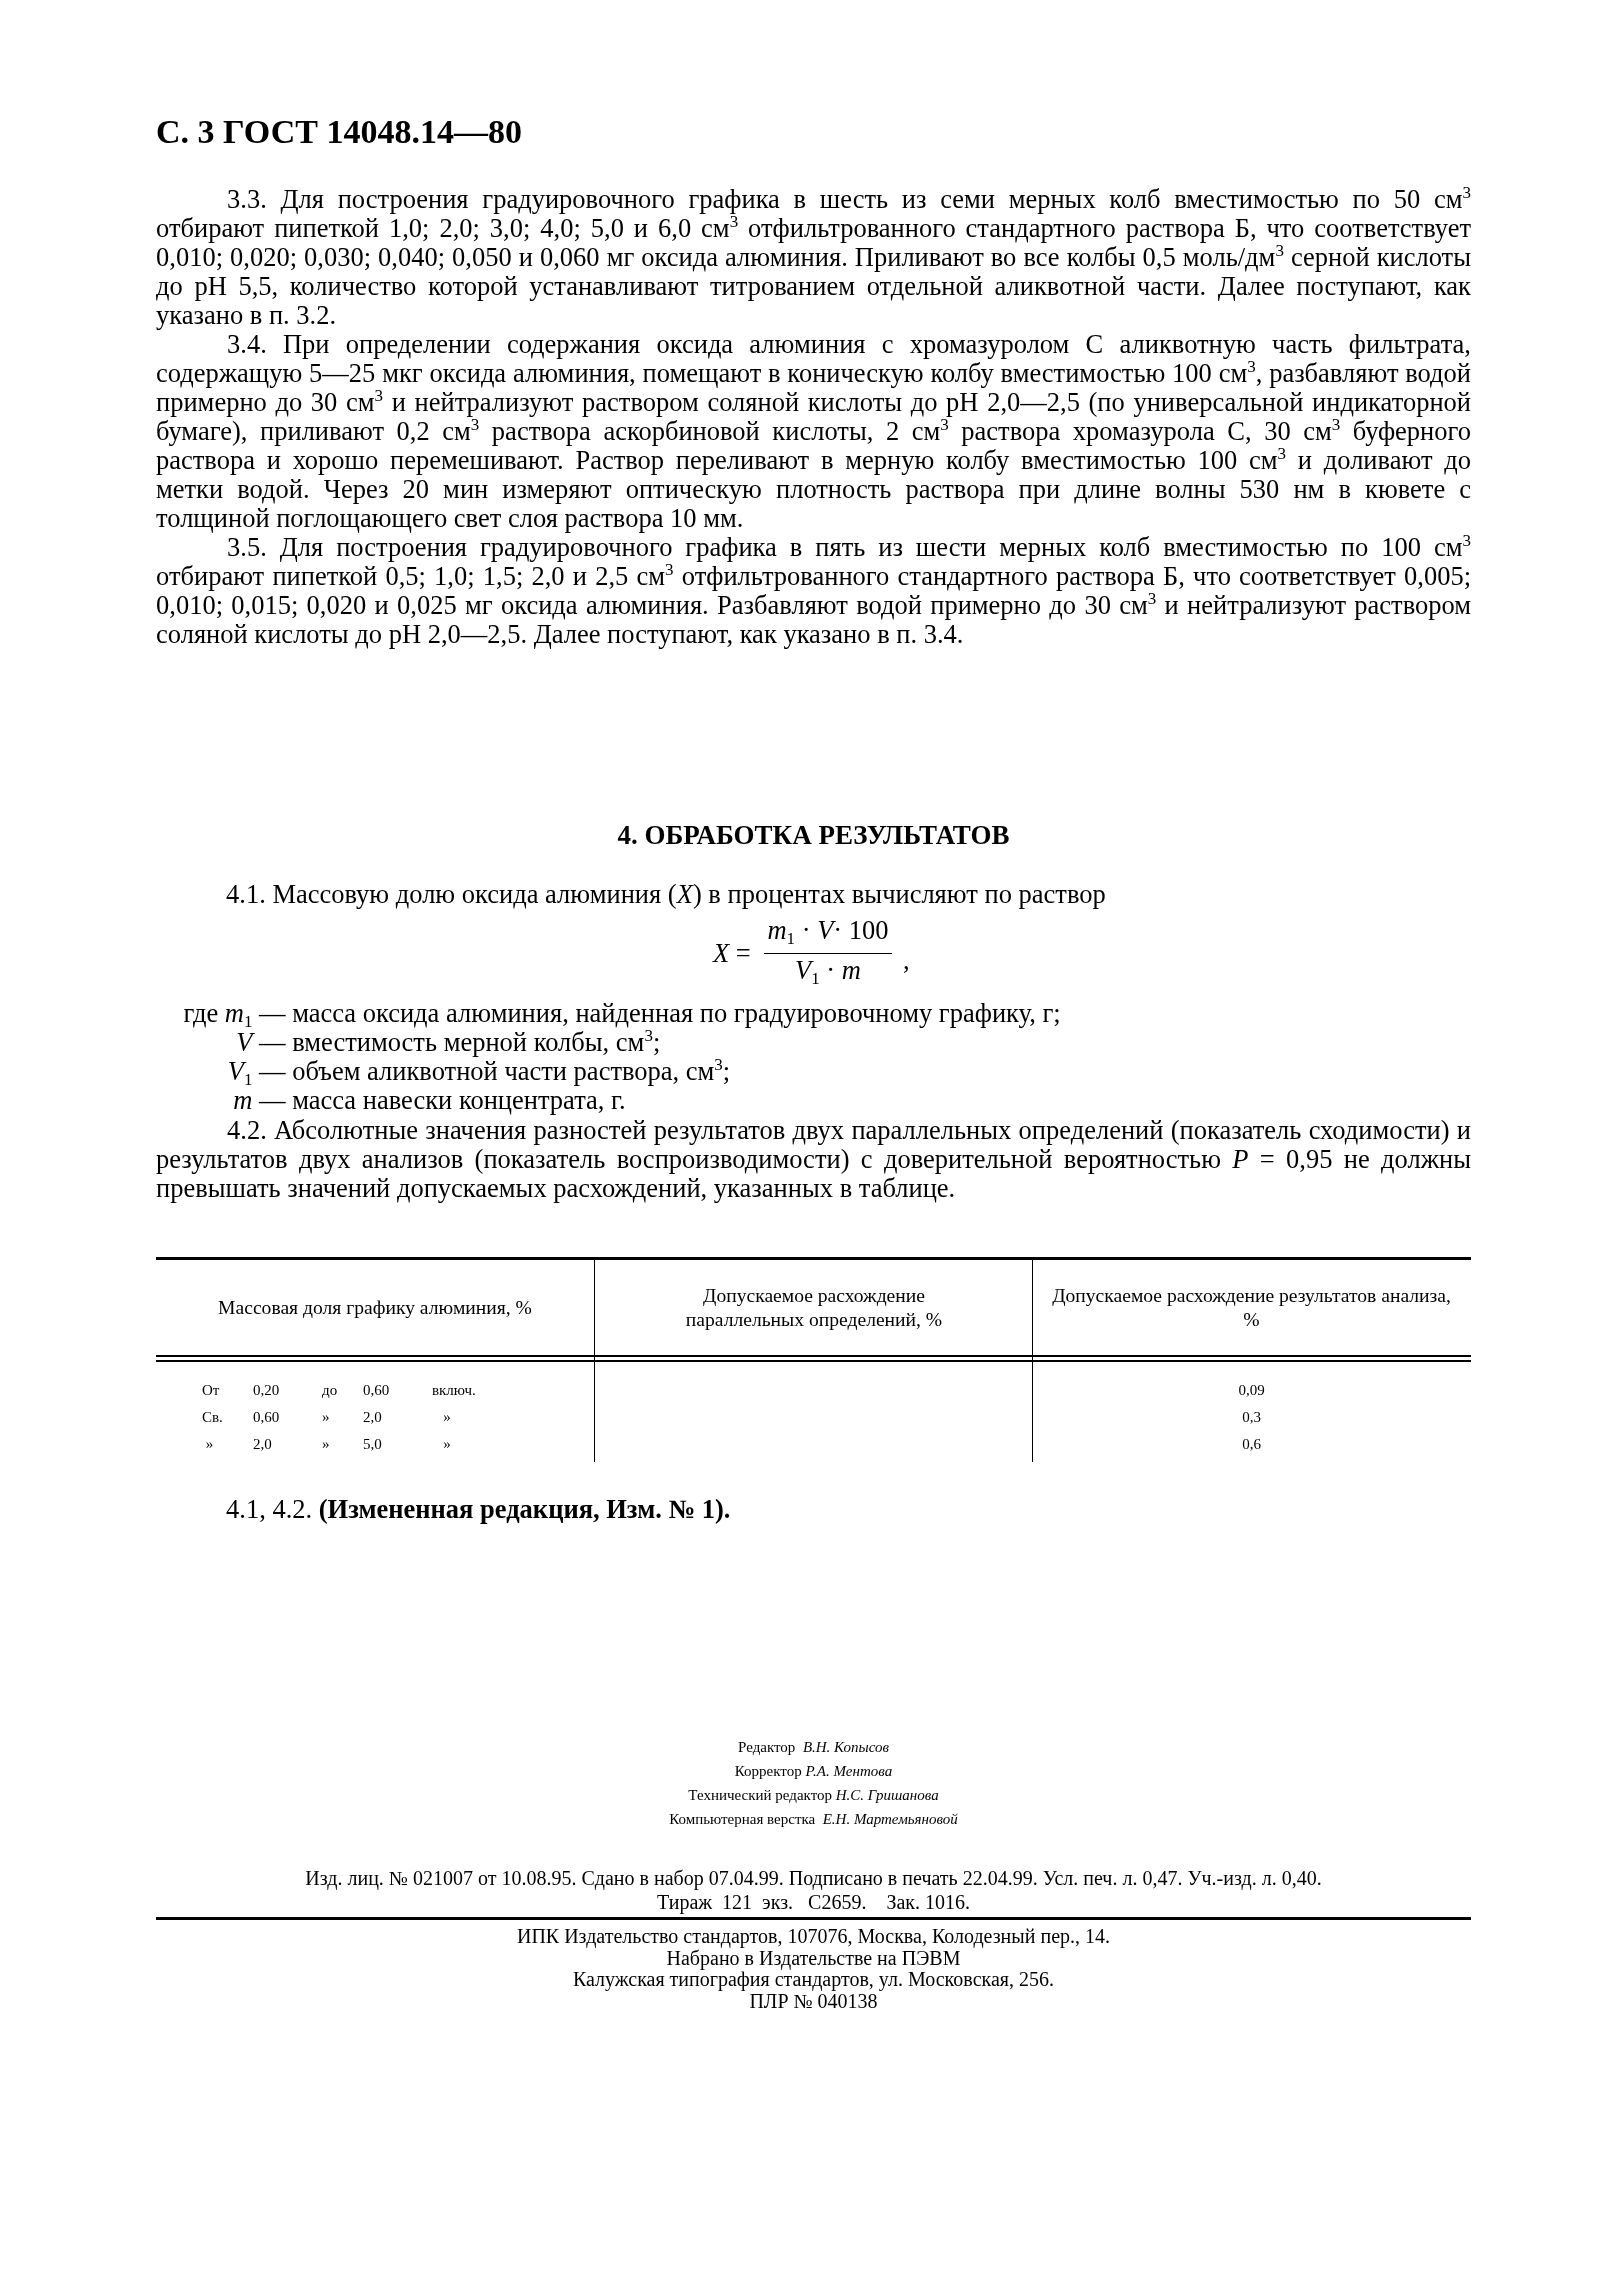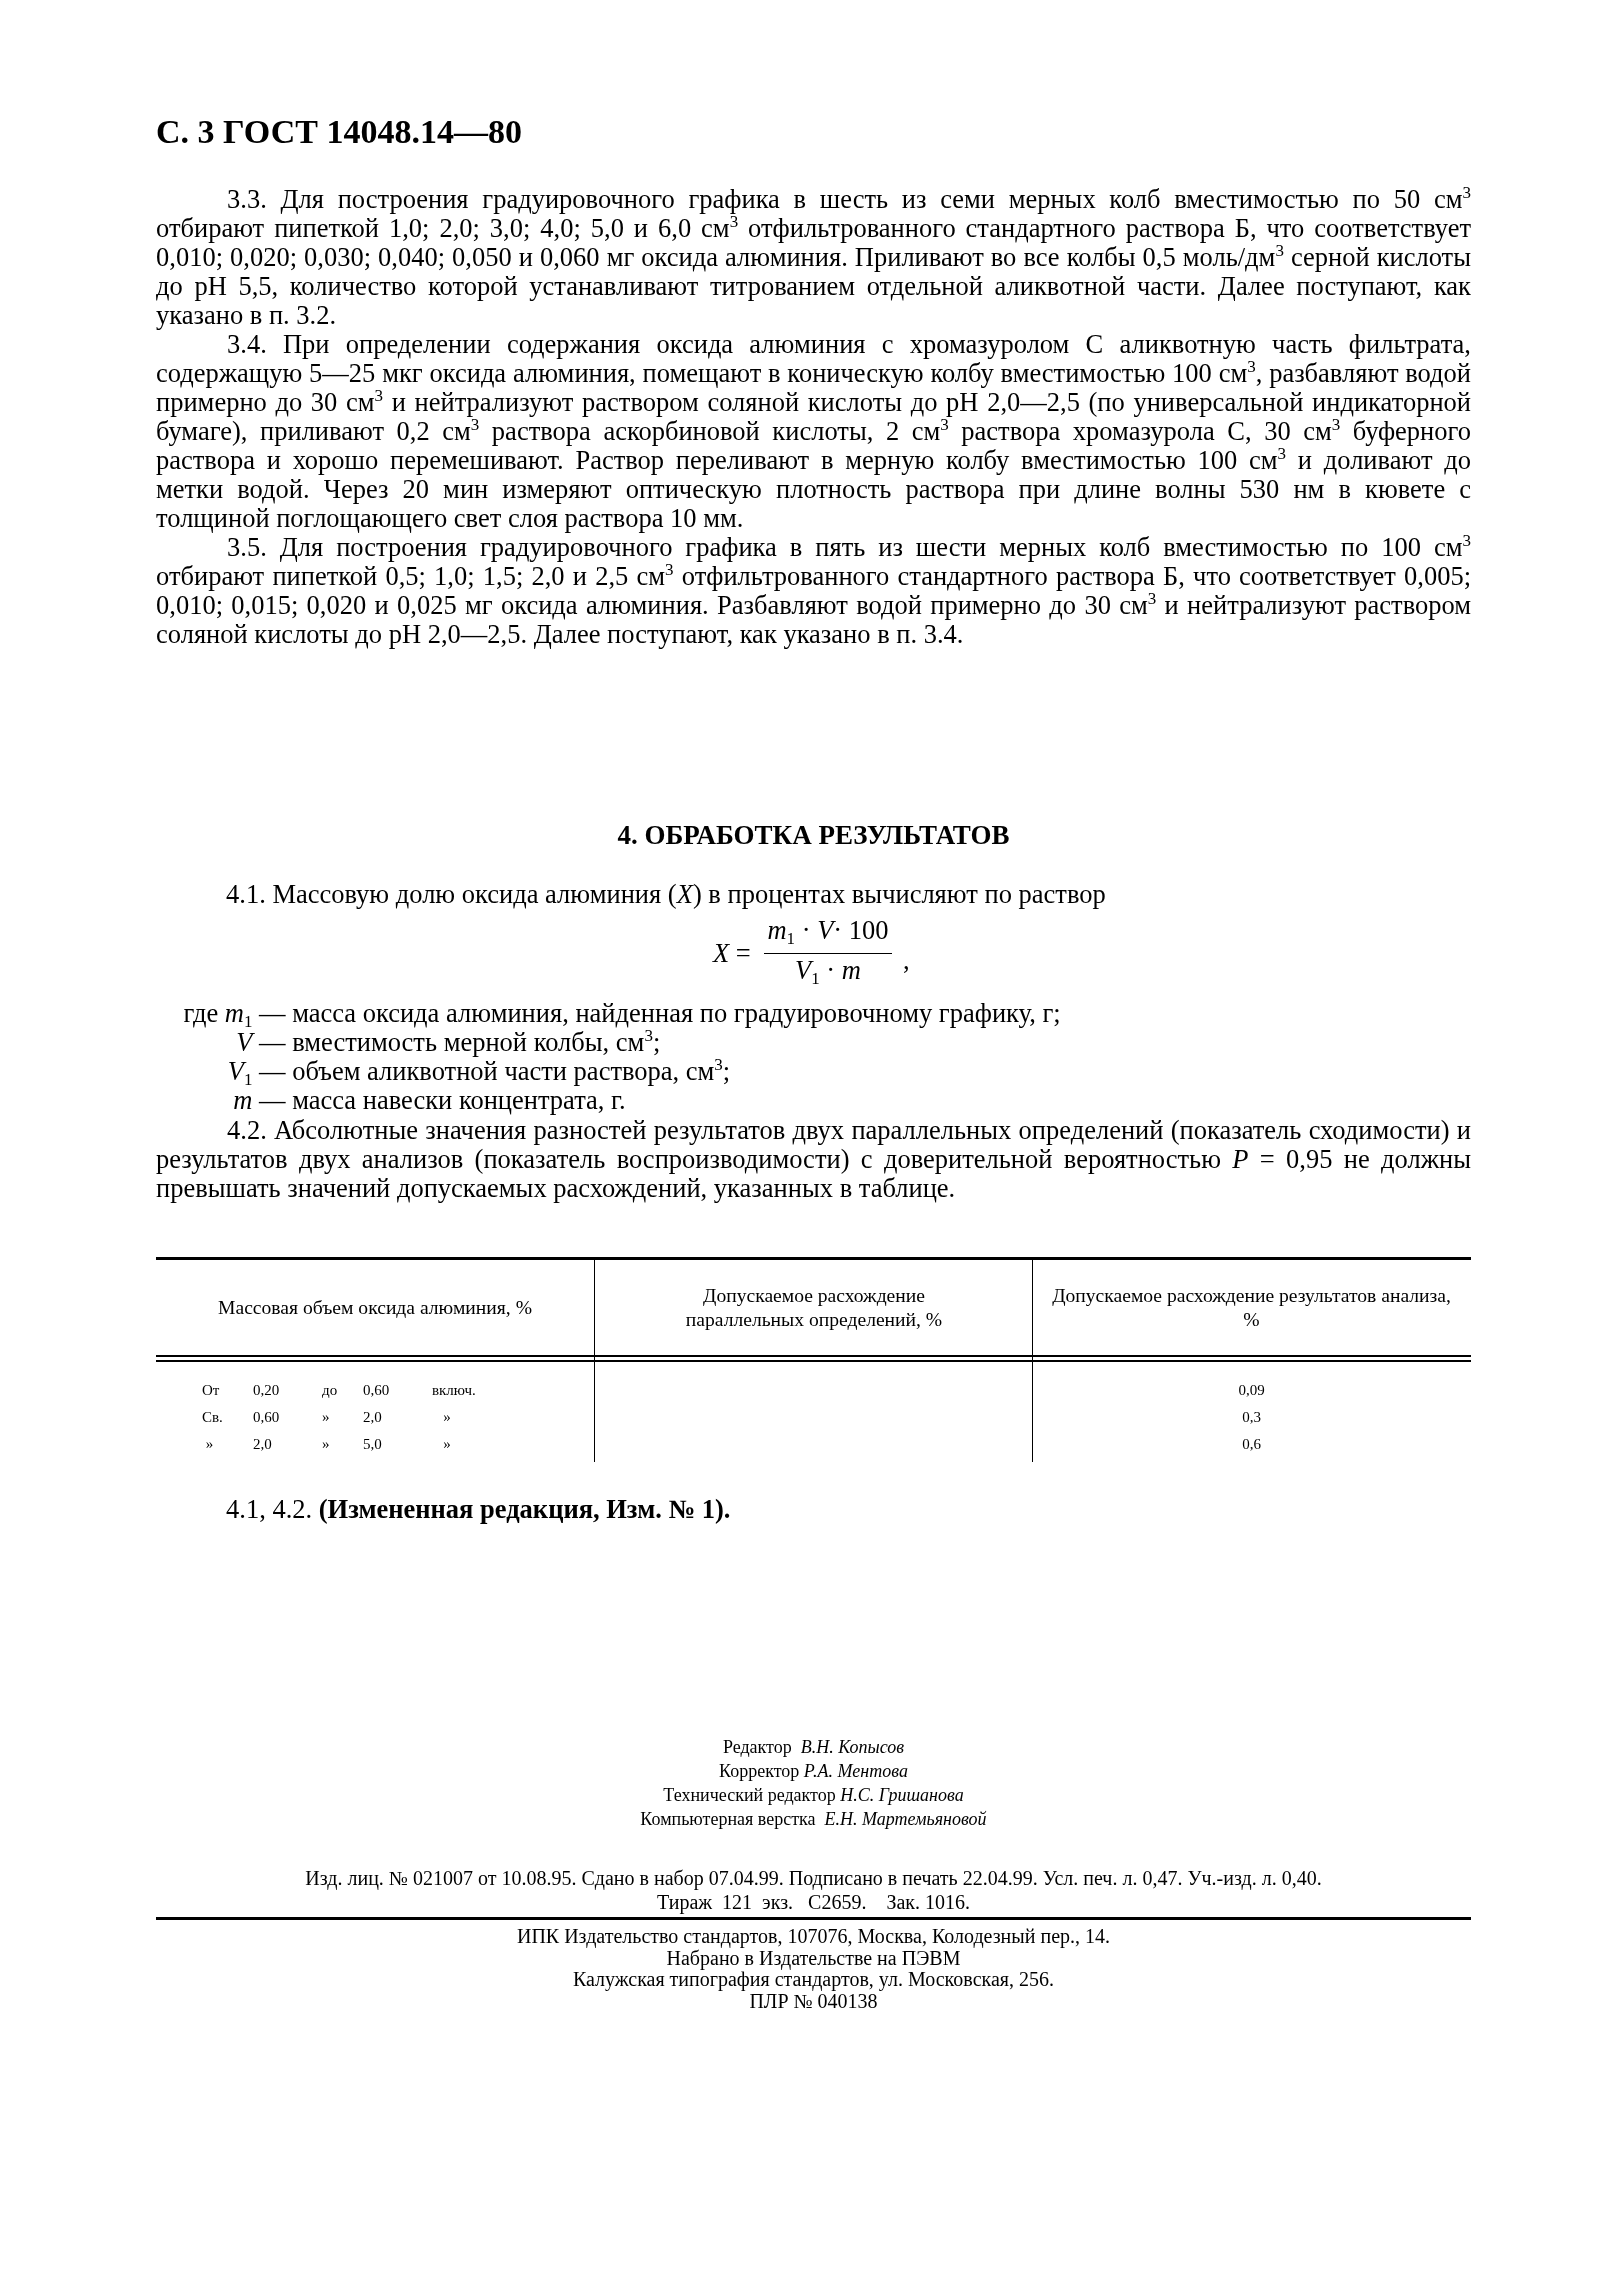--- a/index.html
+++ b/index.html
@@ -68,21 +68,21 @@
   .c-b { width: 69px; }
   .c-c { width: 41px; }
   .c-d { width: 69px; }
   .center-col { text-align: center; }
   .note {
     position: absolute; left: 226px; top: 1494px; font-size: 26.5px; white-space: nowrap;
   }
   .note b { font-weight: bold; }
   .credits {
     position: absolute; left: 156px; width: 1315px; top: 1735px;
-    text-align: center; font-size: 18px; line-height: 24px;
+    text-align: center; font-size: 15px; line-height: 24px;
   }
   .credits .it { font-style: italic; }
   .imprint {
     position: absolute; left: 156px; width: 1315px; top: 1867px;
     text-align: center; font-size: 20px; line-height: 23.6px;
   }
   .footer-rule { position: absolute; left: 156px; top: 1917px; width: 1315px; height: 2.6px; background: #000; }
   .publisher {
     position: absolute; left: 156px; width: 1315px; top: 1926px;
     text-align: center; font-size: 20px; line-height: 21.6px;
@@ -150,21 +150,21 @@
   <p class="para"><span>4.2.</span><span>  Абсолютные значения разностей результатов двух параллельных определений (показатель сходимости) и результатов двух анализов (показатель воспроизводимости) с доверительной вероятностью </span><span class="it">P</span><span> = 0,95 не должны превышать значений допускаемых расхождений, указанных в таблице.</span></p>
 </div>
 
 <div class="tbl">
   <div class="rule-top"></div>
   <div class="rule-d1"></div>
   <div class="rule-d2"></div>
   <div class="vline" style="left:438px;"></div>
   <div class="vline" style="left:876px;"></div>
 
-  <div class="hcell" style="left:0; width:438px;">Массовая объем оксида алюминия, %</div>
+  <div class="hcell" style="left:0; width:438px;">Массовая доля графику алюминия, %</div>
   <div class="hcell" style="left:440px; width:436px; padding:0 52px; box-sizing:border-box;">Допускаемое расхождение параллельных определений, %</div>
   <div class="hcell" style="left:877px; width:437px; padding:0 13px; box-sizing:border-box;">Допускаемое расхождение результатов анализа, %</div>
 
   <div class="bcell" style="left:46px; width:380px;">
     <div class="range-row">
       <span class="c-a">От</span><span class="c-b">0,20</span><span class="c-c">до</span><span class="c-d">0,60</span><span>включ.</span>
     </div>
     <div class="range-row">
       <span class="c-a">Св.</span><span class="c-b">0,60</span><span class="c-c">»</span><span class="c-d">2,0</span><span>   »</span>
     </div>

